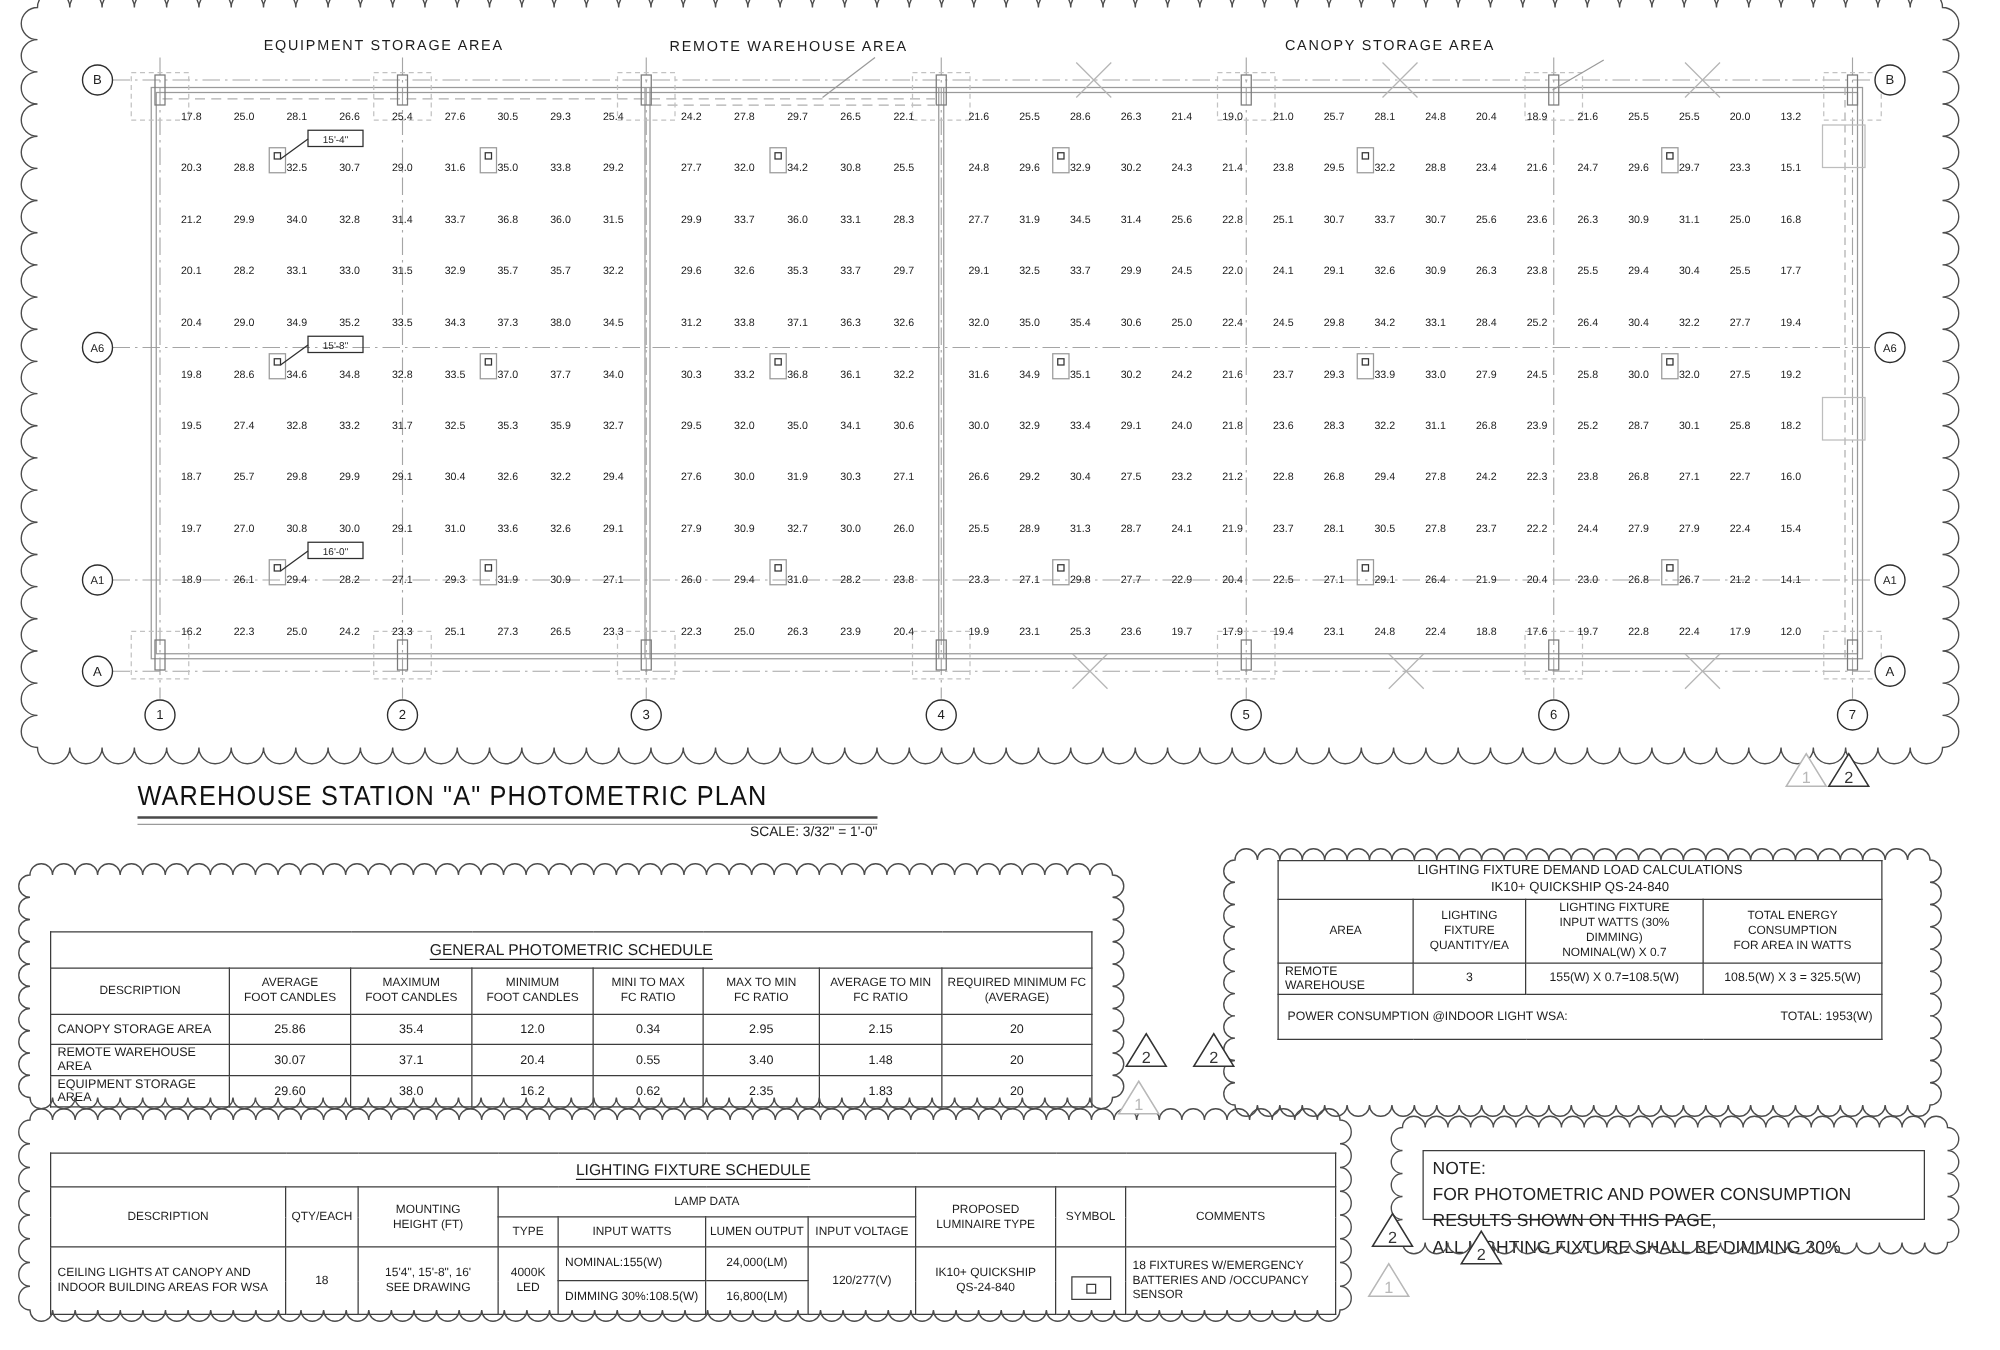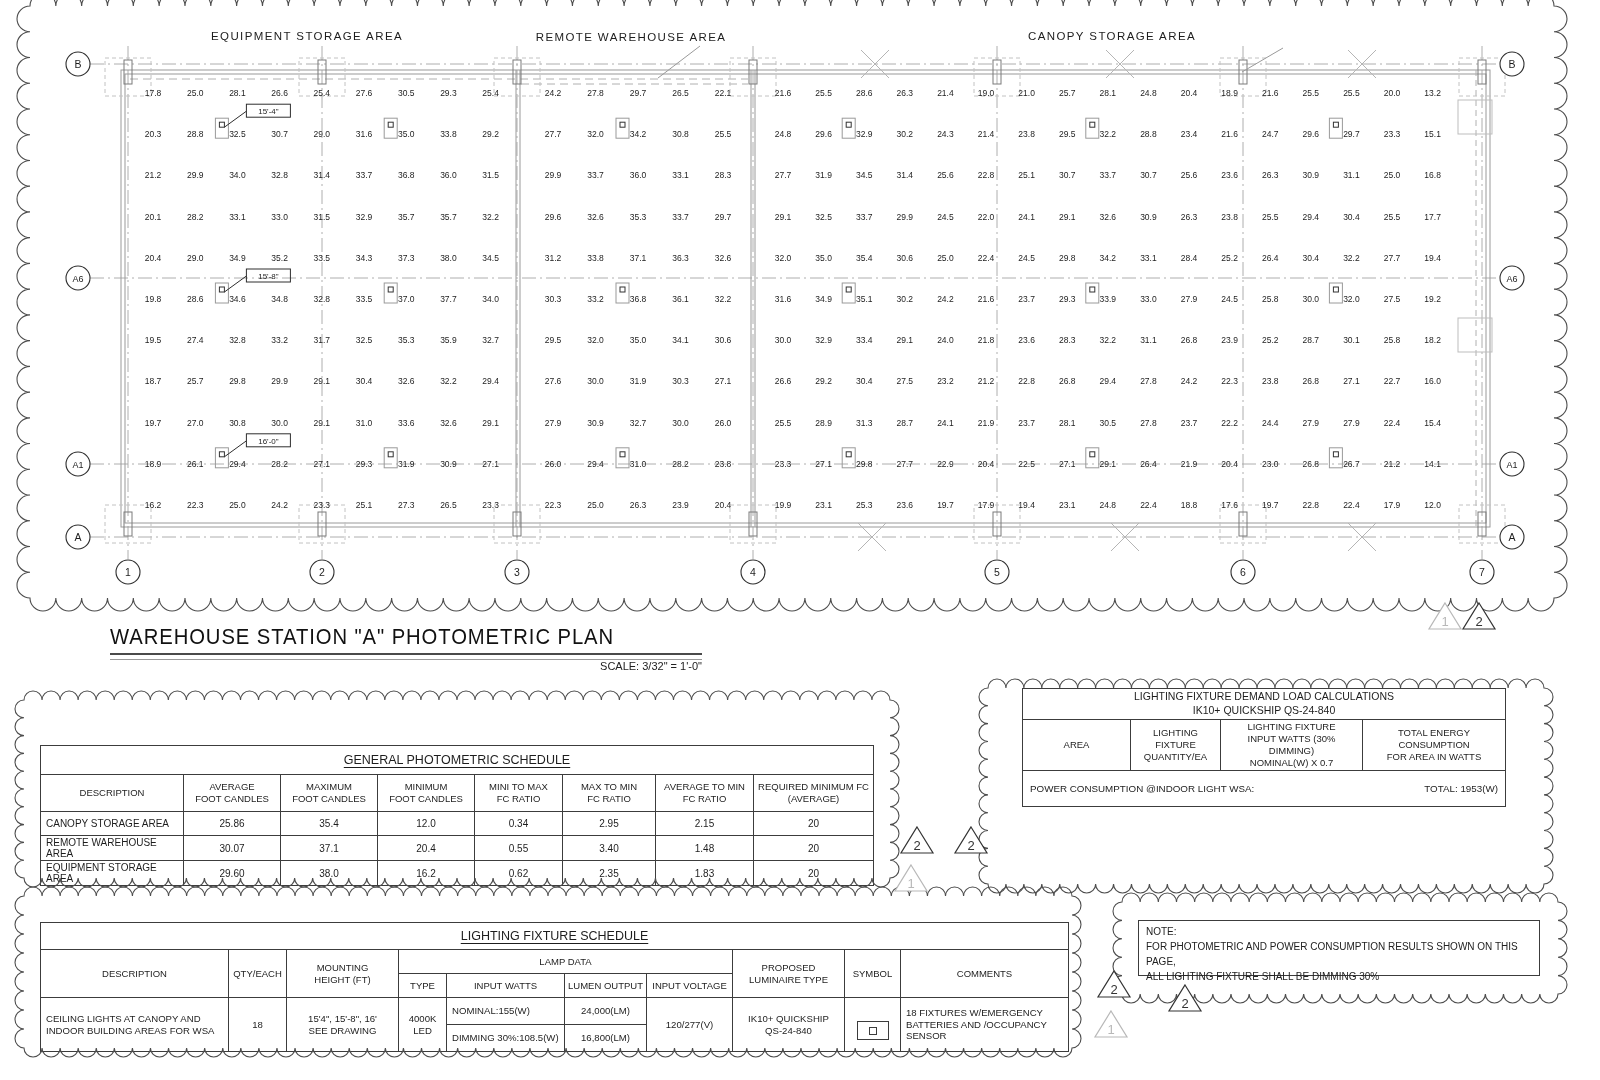--- a/index.html
+++ b/index.html
@@ -29,21 +29,21 @@
   #demand-table .hdr th{height:44px;}
   #demand-table tbody td{height:18px;}
   #demand-table tfoot td{height:19px;margin-top:13px;}
   #fixture-table{font-size:9.6px;}
   #fixture-table .ttl th{height:24px;}
   #fixture-table .hdr th{height:21px;}
   #fixture-table tbody td{height:24px;line-height:1.2;}
   .foot-flex{display:flex;justify-content:space-between;padding:0 4px;}
   
   #note-box{position:absolute;left:1138px;top:920px;width:402px;height:56px;border:1.4px solid #3c3c3c;
-            font-size:10px;line-height:1.5;padding:3px 7px;box-sizing:border-box;color:#222;}
+            font-size:14px;line-height:1.5;padding:3px 7px;box-sizing:border-box;color:#222;}
   
   .fixture-sym{display:inline-block;width:30px;height:17px;border:1px solid #3c3c3c;position:relative;vertical-align:middle;}
   .fixture-sym-inner{position:absolute;left:11px;top:5px;width:6px;height:6px;border:1px solid #3c3c3c;}
   .cloud-svg{position:absolute;pointer-events:none;}
   .tri{position:absolute;}
 </style>
 </head>
 <body>
 
 <div id="canvas">
@@ -643,20 +643,26 @@
           <th>LIGHTING FIXTURE
 QUANTITY/EA</th>
           <th>LIGHTING FIXTURE
 INPUT WATTS (30% DIMMING)
 NOMINAL(W) X 0.7</th>
           <th>TOTAL ENERGY CONSUMPTION
 FOR AREA IN WATTS</th>
         </tr>
       </thead>
       <tbody id="demand-body">
+          <tr>
+            <td class="lft">REMOTE WAREHOUSE</td>
+            <td class="">3</td>
+            <td class="">155(W) X 0.7=108.5(W)</td>
+            <td class="">108.5(W) X 3 = 325.5(W)</td>
+          </tr>
         </tbody>
       <tfoot>
         <tr>
             <td colspan="4">
           <div class="foot-flex">
             <span>POWER CONSUMPTION @INDOOR LIGHT WSA:</span>
             <span>TOTAL:  1953(W)</span>
           </div>
         </td>
           </tr>

